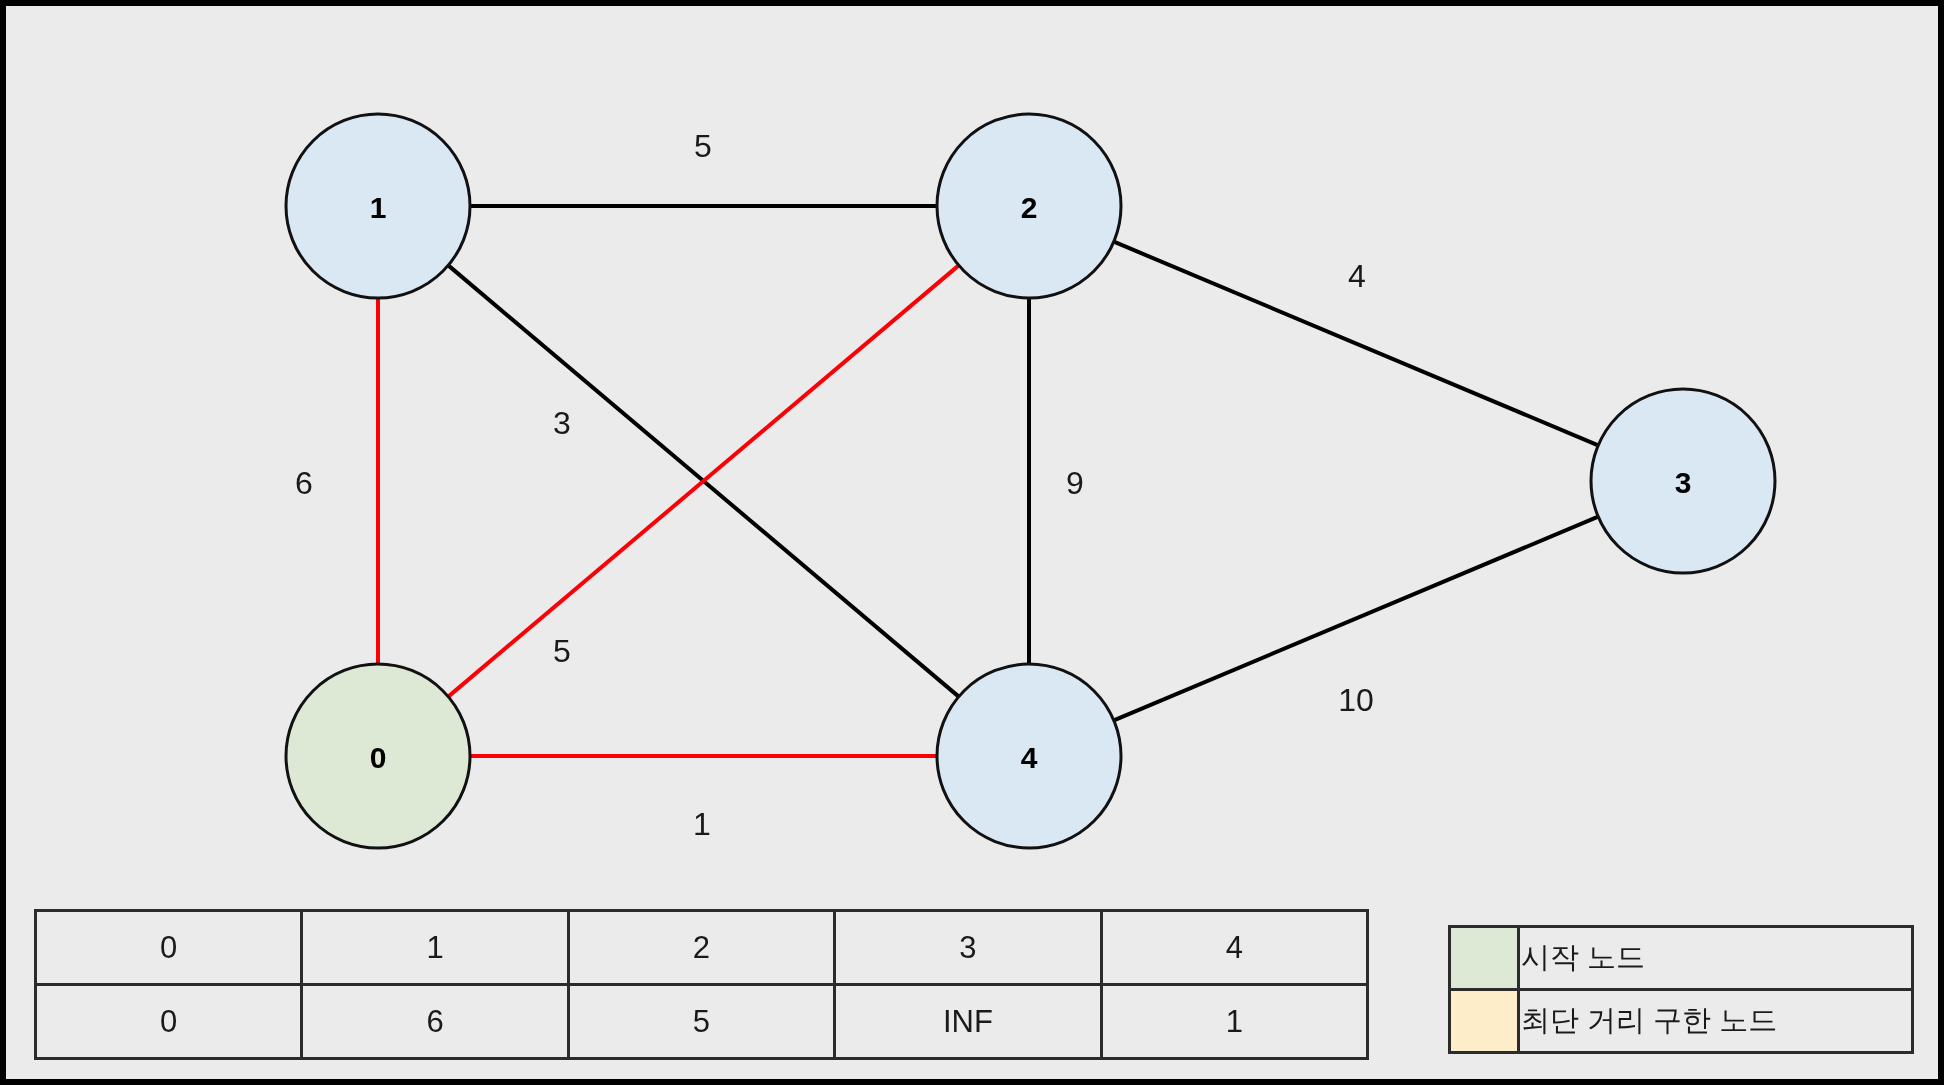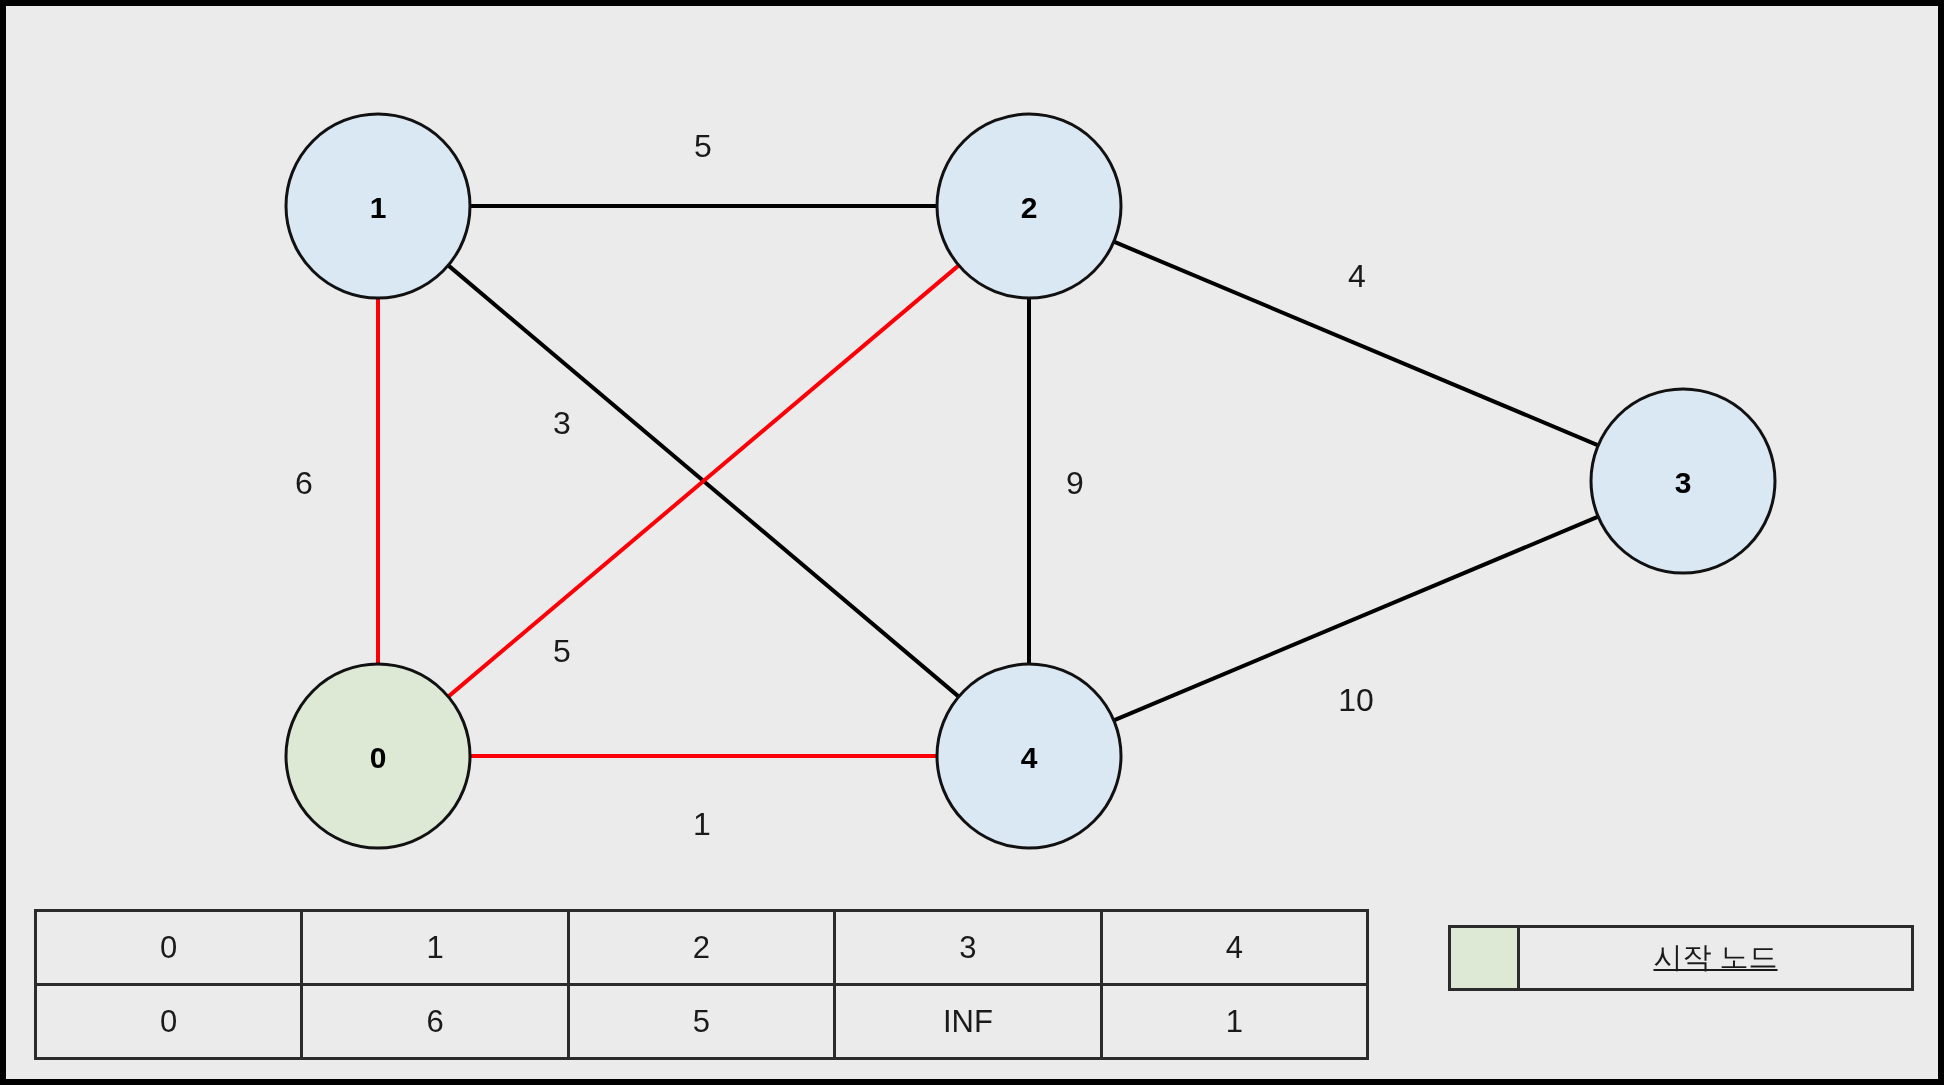--- a/index.html
+++ b/index.html
@@ -38,26 +38,25 @@
   
   #legend{
     position:absolute;left:1442px;top:919px;width:466px;
     border-collapse:collapse;
     table-layout:fixed;
     background:#ebebeb;
   }
   #legend td{
     border:3px solid #2b2b2b;
     height:58px;
-    text-align:center;
+    text-align:left;
     vertical-align:middle;
     font-size:29px;
     color:#1a1a1a;
     font-family:"Liberation Sans","DejaVu Sans",sans-serif;
-    text-decoration:underline;
   }
   #legend td.swatch{width:66px;padding:0;}
 </style>
 </head>
 <body>
 
 <div id="page">
 
   <svg id="graph-svg" viewBox="0 0 1944 1085" xmlns="http://www.w3.org/2000/svg">
     <g id="edges-layer">
@@ -112,16 +111,20 @@
       </tr>
     </tbody>
   </table>
 
   <table id="legend">
     <tbody>
       <tr>
         <td class="swatch" id="legend-swatch-0" style="background: rgb(222, 233, 213);"></td>
         <td>시작 노드</td>
       </tr>
+      <tr>
+        <td class="swatch" id="legend-swatch-1" style="background: rgb(253, 237, 201);"></td>
+        <td>최단 거리 구한 노드</td>
+      </tr>
     </tbody>
   </table>
 
 </div>
 
 </body></html>

